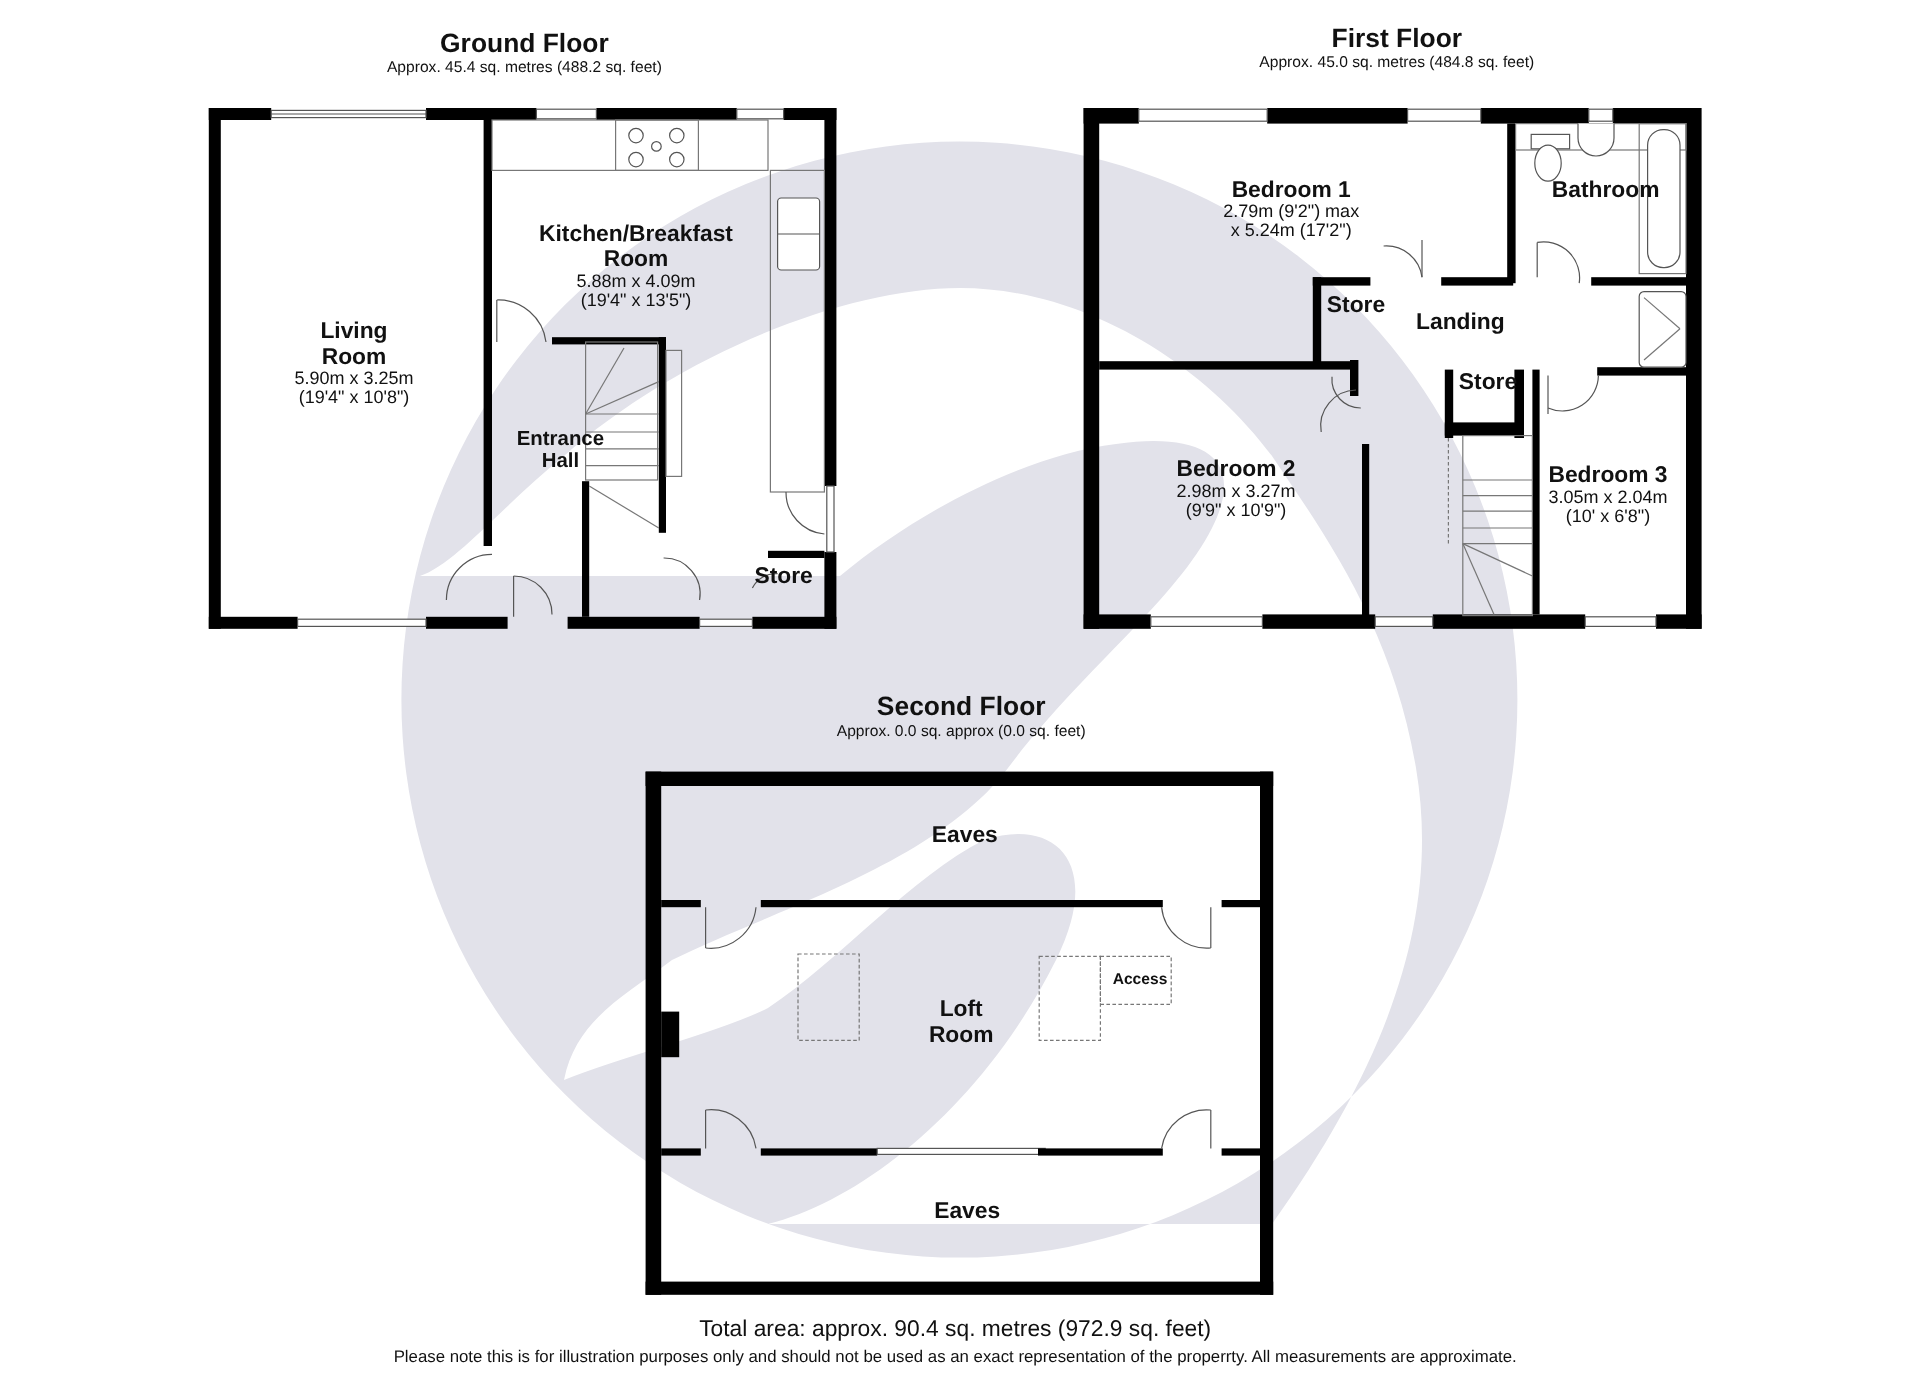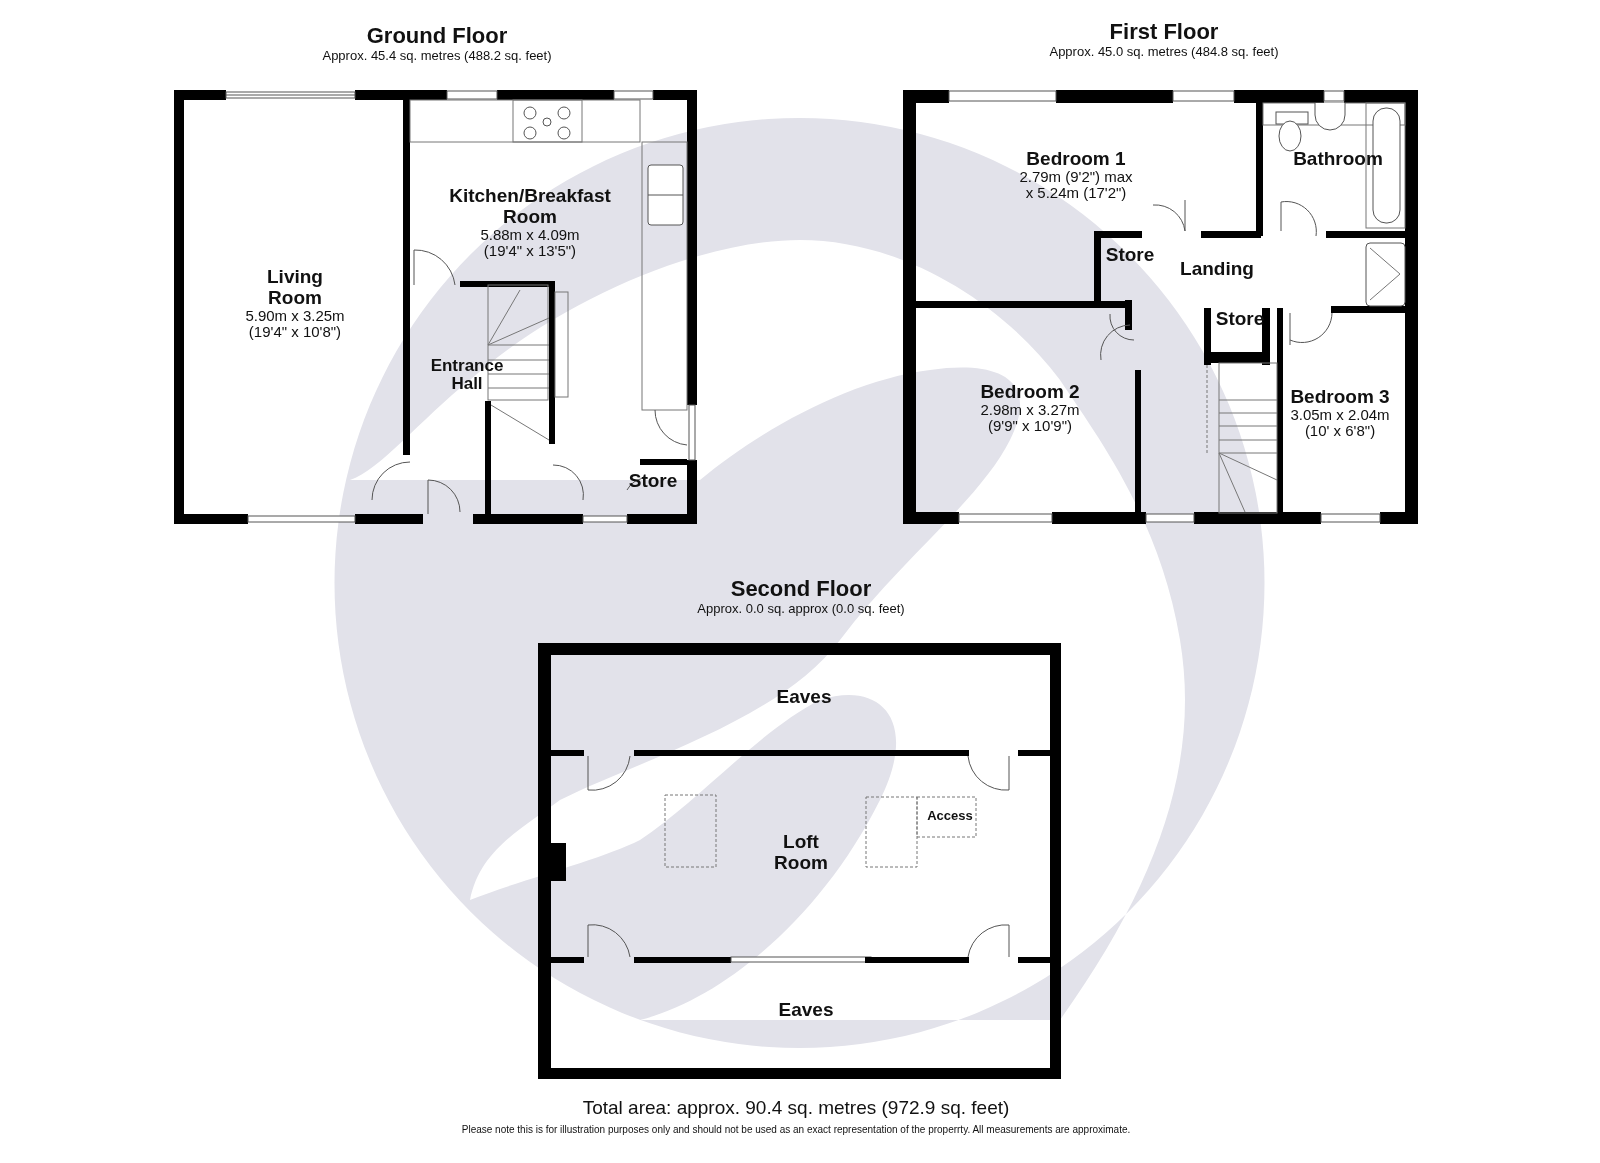--- a/index.html
+++ b/index.html
@@ -7,21 +7,21 @@
     .watermark { position: absolute; left: 0; top: 0; width: 1600px; height: 1163px; z-index: 0; }
     .plan { position: absolute; left: 0; top: 0; width: 1600px; height: 1163px; z-index: 1; }
     .label { position: absolute; z-index: 2; text-align: center; line-height: 1.05; white-space: nowrap; transform: translateX(-50%); }
     .floor-title { font-weight: bold; font-size: 22px; }
     .floor-area { font-size: 13px; margin-top: 2px; }
     .room-name { font-weight: bold; font-size: 19px; line-height: 21px; }
     .room-dim { font-size: 15px; line-height: 16px; }
     .small-name { font-weight: bold; font-size: 17px; line-height: 18px; }
     .tiny-name { font-weight: bold; font-size: 13px; }
     .total { font-size: 19px; }
-    .note { font-size: 10px; line-height: 14px; }
+    .note { font-size: 14px; line-height: 14px; }
   </style>
 </head>
 <body>
 
 <svg class="watermark" viewBox="0 0 1600 1163" xmlns="http://www.w3.org/2000/svg">
   <path fill="#e2e2ea" d="M800,118 A465,465 0 1,1 799,118 Z M800,240 C700,240 560,300 470,380 C420,420 380,470 350,480 L700,480 C760,430 850,380 930,370 C1000,360 1040,380 1010,440 C980,500 900,560 840,640 C780,720 640,760 560,800 C520,830 480,850 470,900 C520,880 600,860 640,840 C700,800 760,730 820,700 C880,680 920,720 880,800 C820,920 720,1000 640,1020 L1060,1020 C1160,880 1200,760 1180,640 C1160,520 1100,440 1060,380 C1000,300 900,240 800,240 Z"></path>
 </svg>
 
 <svg class="plan" viewBox="0 0 1600 1163" xmlns="http://www.w3.org/2000/svg">
 

